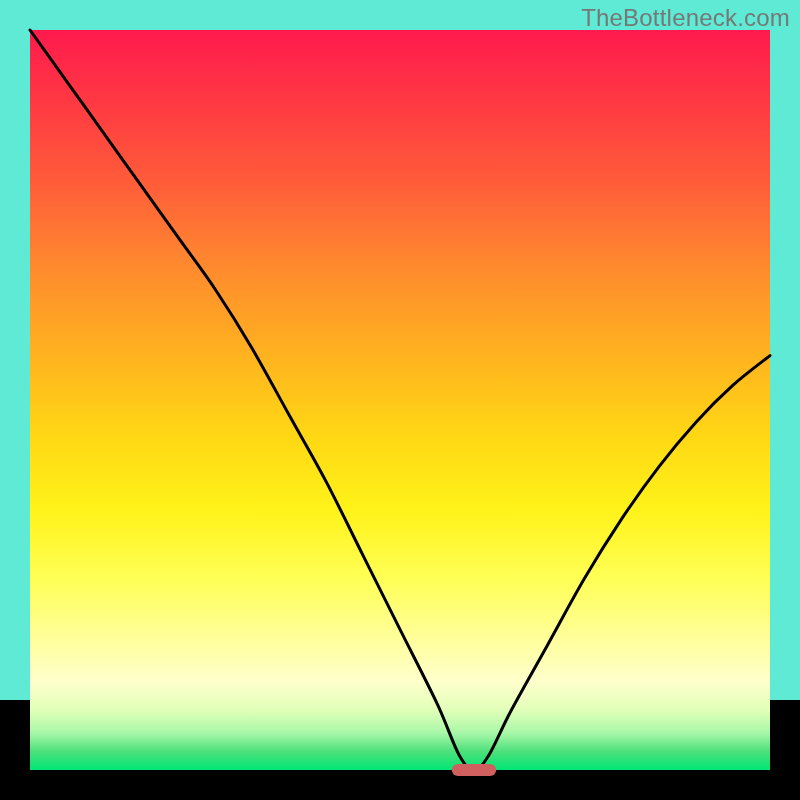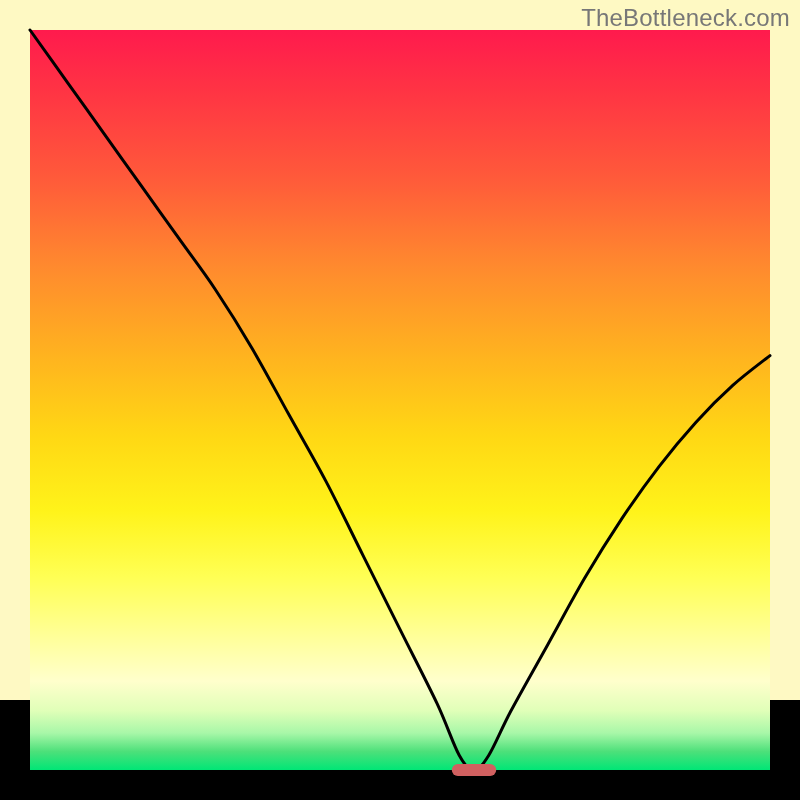--- a/index.html
+++ b/index.html
@@ -10,21 +10,21 @@
     background: #000;
     overflow: hidden;
     font-family: Arial, Helvetica, sans-serif;
   }
   .frame {
     position: absolute;
     left: 0;
     top: 0;
     width: 800px;
     height: 700px;
-    background: #fef9c3;
+    background: #5eead4;
     text-decoration: underline;
   }
   .plot {
     position: absolute;
     left: 30px;
     top: 30px;
     width: 740px;
     height: 740px;
     background: linear-gradient(
       to bottom,

